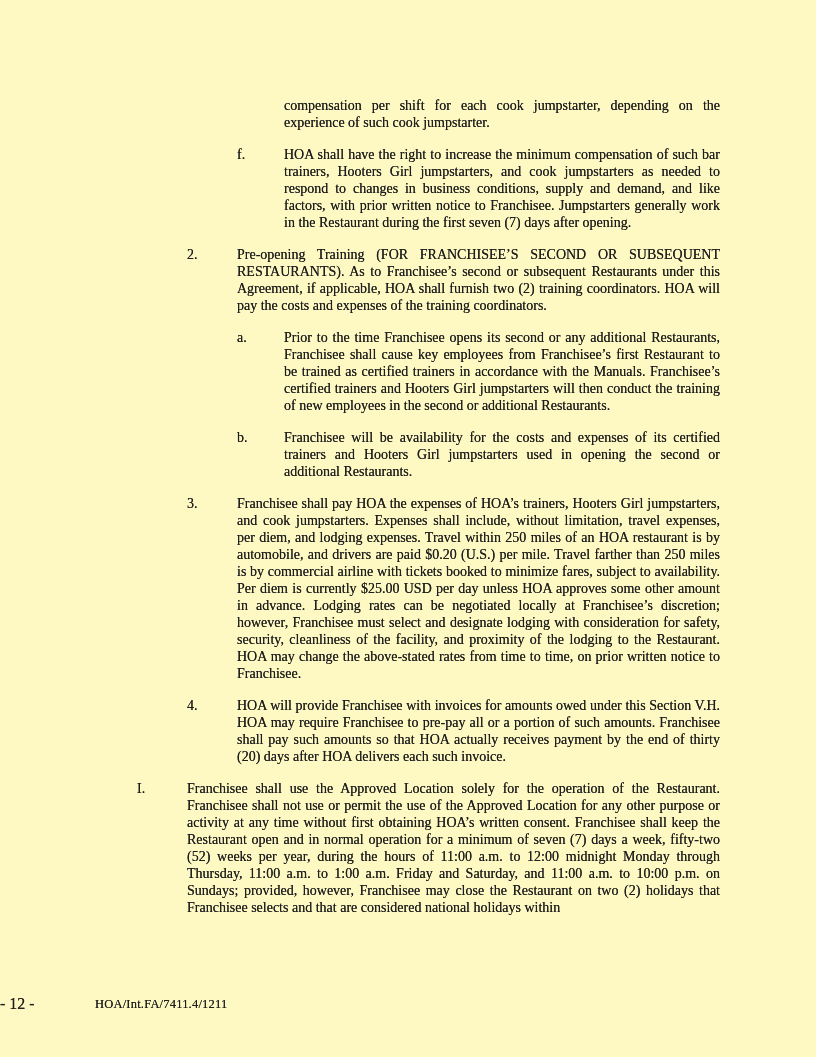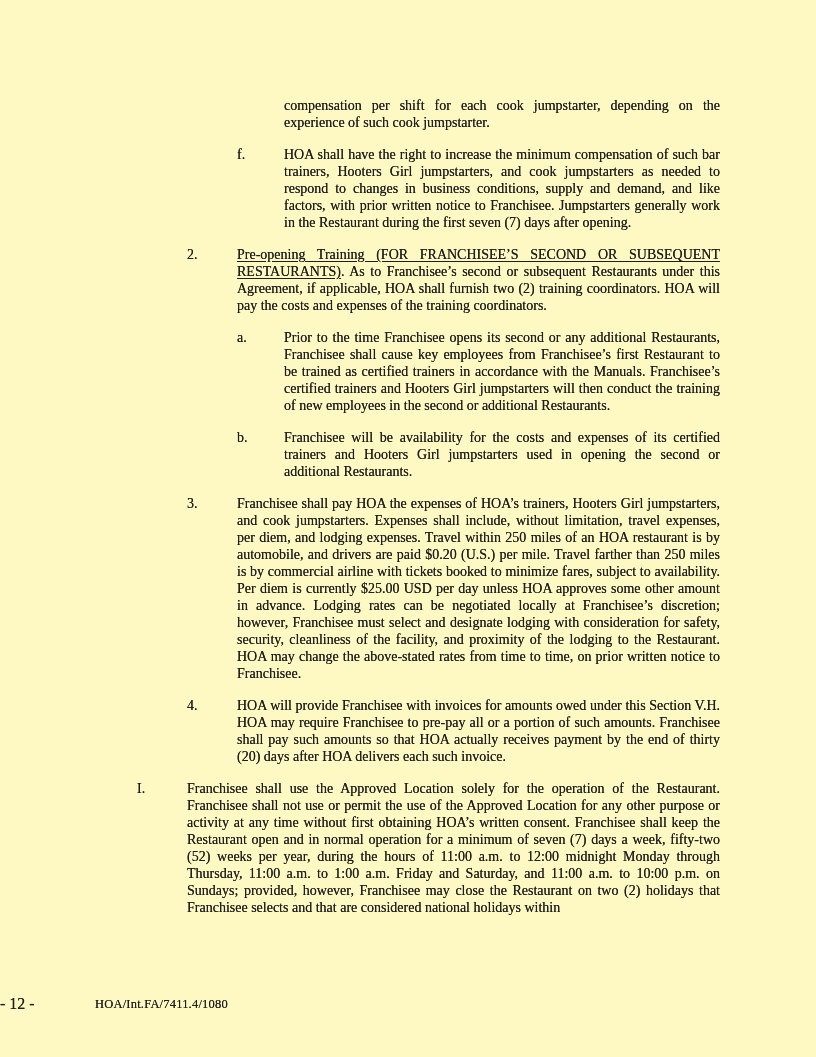--- a/index.html
+++ b/index.html
@@ -35,21 +35,21 @@
     flex: 0 0 auto;
     text-align: left;
   }
   .para .ptext { flex: 1 1 auto; }
   .lvl0 { margin-left: 137px; }
   .lvl0 > .plabel { width: 50px; }
   .lvl1 { margin-left: 187px; }
   .lvl1 > .plabel { width: 50px; }
   .lvl2 { margin-left: 237px; }
   .lvl2 > .plabel { width: 47px; }
-  .u-head { text-decoration: underline; text-underline-offset: 2px; }
+  .u-head { text-underline-offset: 2px; }
   .footer-left {
     position: absolute;
     left: 95px;
     top: 997px;
     font-size: 12.5px;
     letter-spacing: 0.2px;
   }
   .footer-center {
     position: absolute;
     left: 0;
@@ -93,17 +93,17 @@
       <div class="para lvl1">
         <span class="plabel">4.</span>
         <div class="ptext">HOA will provide Franchisee with invoices for amounts owed under this Section V.H.  HOA may require Franchisee to pre-pay all or a portion of such amounts.  Franchisee shall pay such amounts so that HOA actually receives payment by the end of thirty (20) days after HOA delivers each such invoice.</div>
       </div>
       <div class="para lvl0">
         <span class="plabel">I.</span>
         <div class="ptext">Franchisee shall use the Approved Location solely for the operation of the Restaurant.  Franchisee shall not use or permit the use of the Approved Location for any other purpose or activity at any time without first obtaining HOA’s written consent.  Franchisee shall keep the Restaurant open and in normal operation for a minimum of seven (7) days a week, fifty-two (52) weeks per year, during the hours of 11:00 a.m. to 12:00 midnight Monday through Thursday, 11:00 a.m. to 1:00 a.m. Friday and Saturday, and 11:00 a.m. to 10:00 p.m. on Sundays; provided, however, Franchisee may close the Restaurant on two (2) holidays that Franchisee selects and that are considered national holidays within</div>
       </div>
     </div>
 
-  <div class="footer-left">HOA/Int.FA/7411.4/1080</div>
+  <div class="footer-left">HOA/Int.FA/7411.4/1211</div>
 
   <div class="footer-center">- 12 -</div>
 
 </div>
 
 </body></html>

